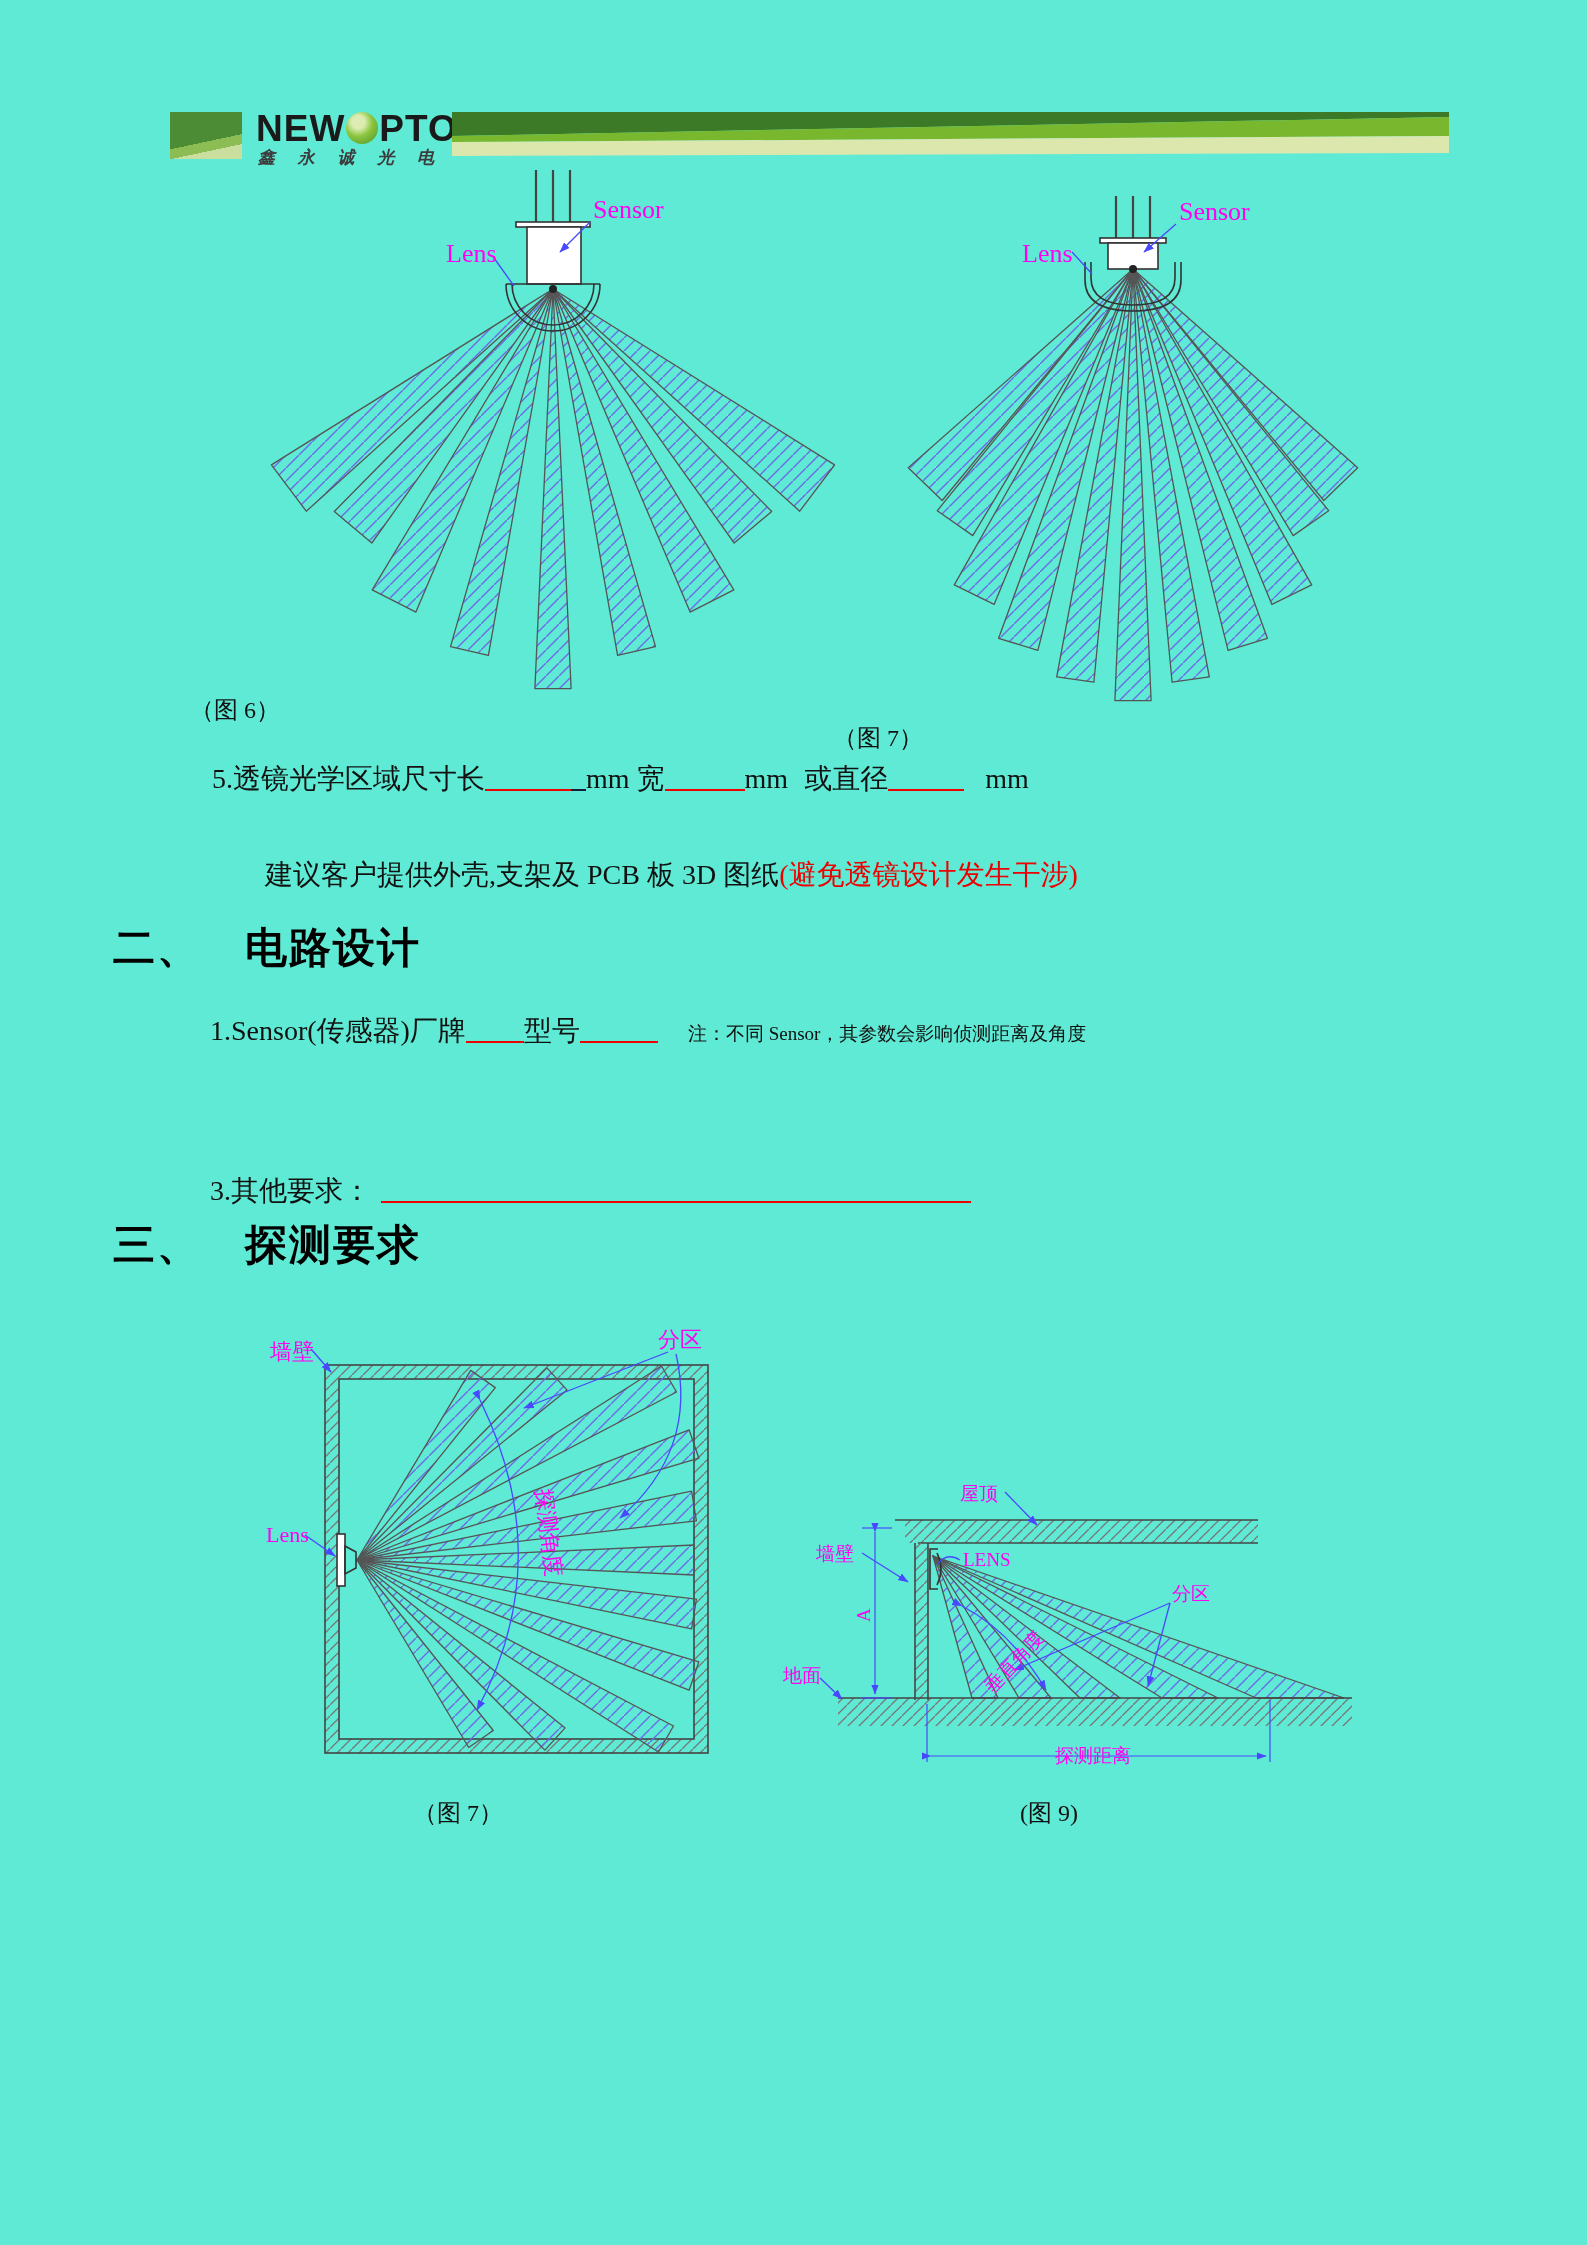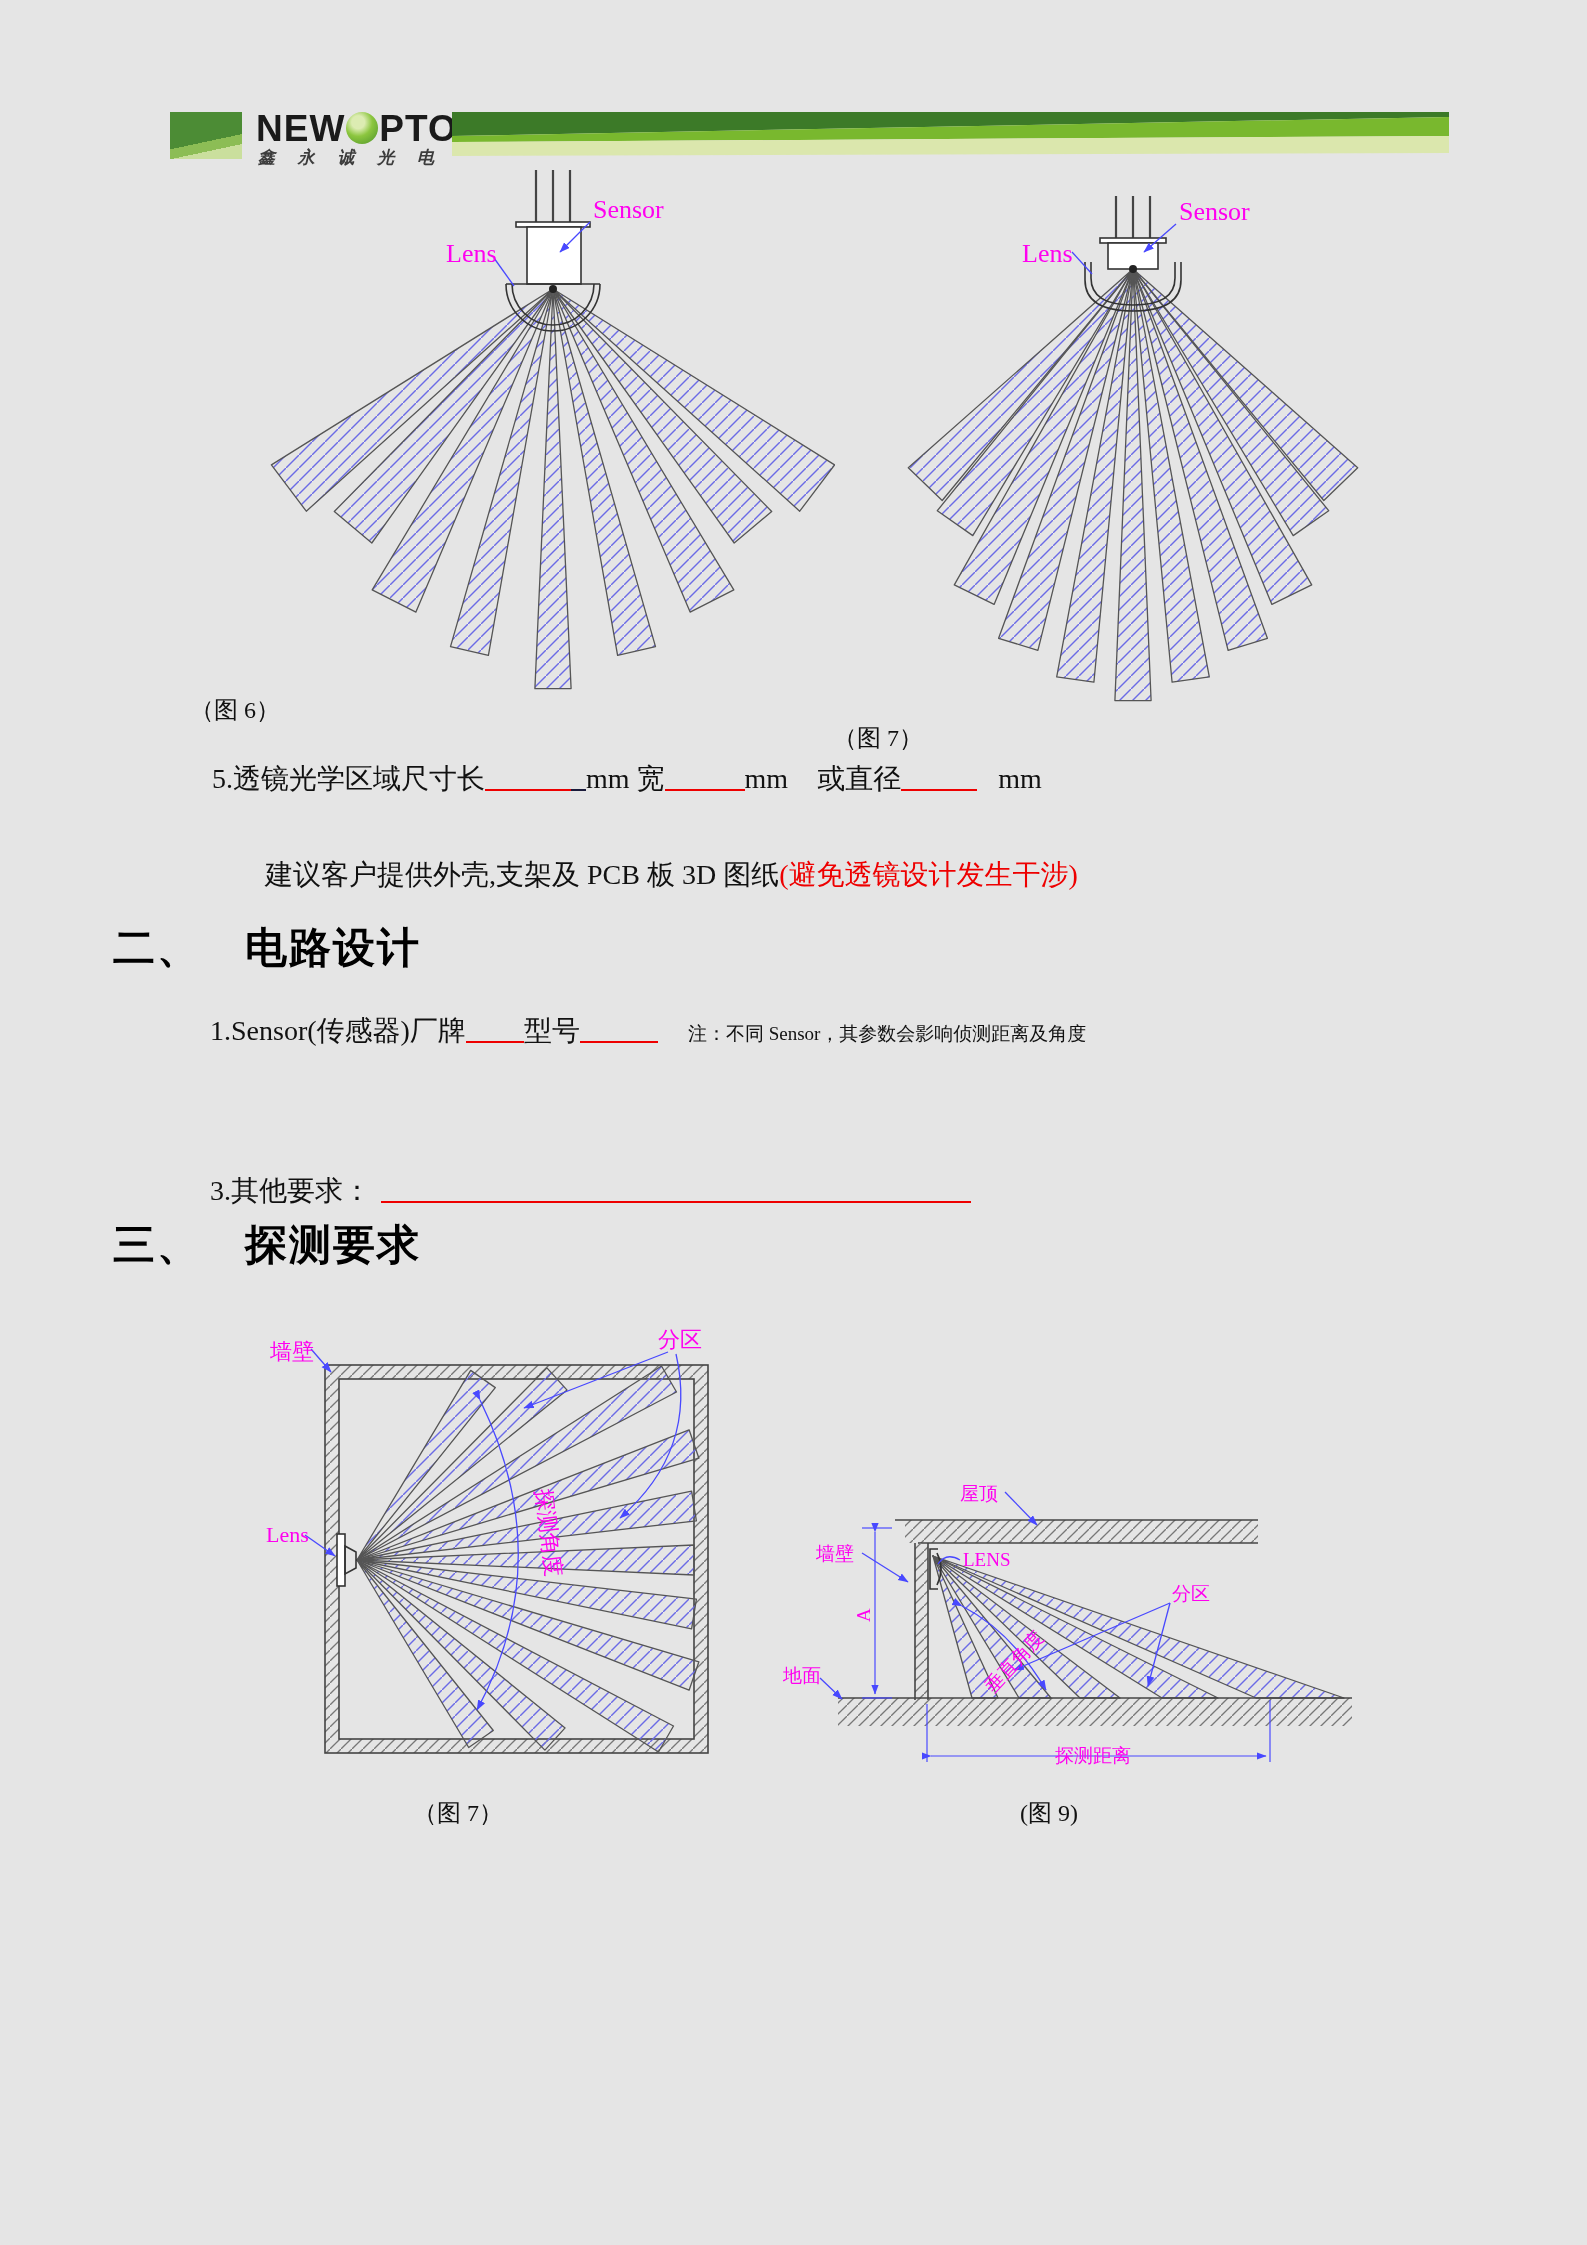--- a/index.html
+++ b/index.html
@@ -1,20 +1,20 @@
 <!DOCTYPE html>
 <html><head>
 <meta charset="utf-8">
 <style>
   :root{
     --red:#ee0000; --magenta:#ff00f0; --blue:#4848ff; --ink:#111;
   }
   html,body{margin:0;padding:0;background:#888;}
   .page{
-    position:relative; width:1587px; height:2245px; background:#e5e5e5;
+    position:relative; width:1587px; height:2245px; background:#5eead4;
     font-family:"Liberation Serif", serif; color:var(--ink); overflow:hidden;
   }
   
   .logo-square{position:absolute;left:170px;top:112px;width:72px;height:47px;
     background:linear-gradient(168deg,#4c8c35 0 60%,#8cbd55 60% 76%,#cadf9d 76%);}
   .logo-text{position:absolute;left:256px;top:108px;font-family:"Liberation Sans",sans-serif;
     font-weight:bold;font-size:37px;letter-spacing:1px;color:#1a1a1a;white-space:nowrap;}
   .logo-o{display:inline-block;width:32px;height:32px;border-radius:50%;vertical-align:-3px;
     background:radial-gradient(circle at 38% 32%, #dcecb2 0 22%, #8cc63f 48%, #4a9128 100%);
     margin:0 1px;}
@@ -132,21 +132,21 @@
     <path class="leader" d="M1176,224 L1144,252" marker-end="url(#arrB)"></path>
     <path class="leader" d="M1072,252 L1092,274"></path>
     <text class="mlabel f67-label" x="1179" y="220">Sensor</text>
     <text class="mlabel f67-label" x="1022" y="262">Lens</text>
   </svg>
   <div class="caption" style="left:833px;top:722px">（图 7）</div>
 
   <div class="tline" style="left:212px;top:760px">
     <span>5.透镜光学区域尺寸长</span><span class="ul" style="width:86px"></span><span class="ul ul-black" style="width:15px"></span><span>mm</span>
     <span>宽</span><span class="ul" style="width:80px"></span><span>mm</span>
-    <span style="margin-left:22px">或直径</span><span class="ul" style="width:76px"></span>
+    <span style="margin-left:9px">或直径</span><span class="ul" style="width:76px"></span>
     <span style="margin-left:14px">mm</span>
   </div>
 
   <div class="tline" style="left:265px;top:856px">
     <span>建议客户提供外壳,支架及 PCB 板 3D 图纸</span><span class="red">(避免透镜设计发生干涉)</span>
   </div>
 
   <div class="h2" style="left:113px;top:920px">
     <span>二、</span><span class="h2t">电路设计</span>
   </div>

